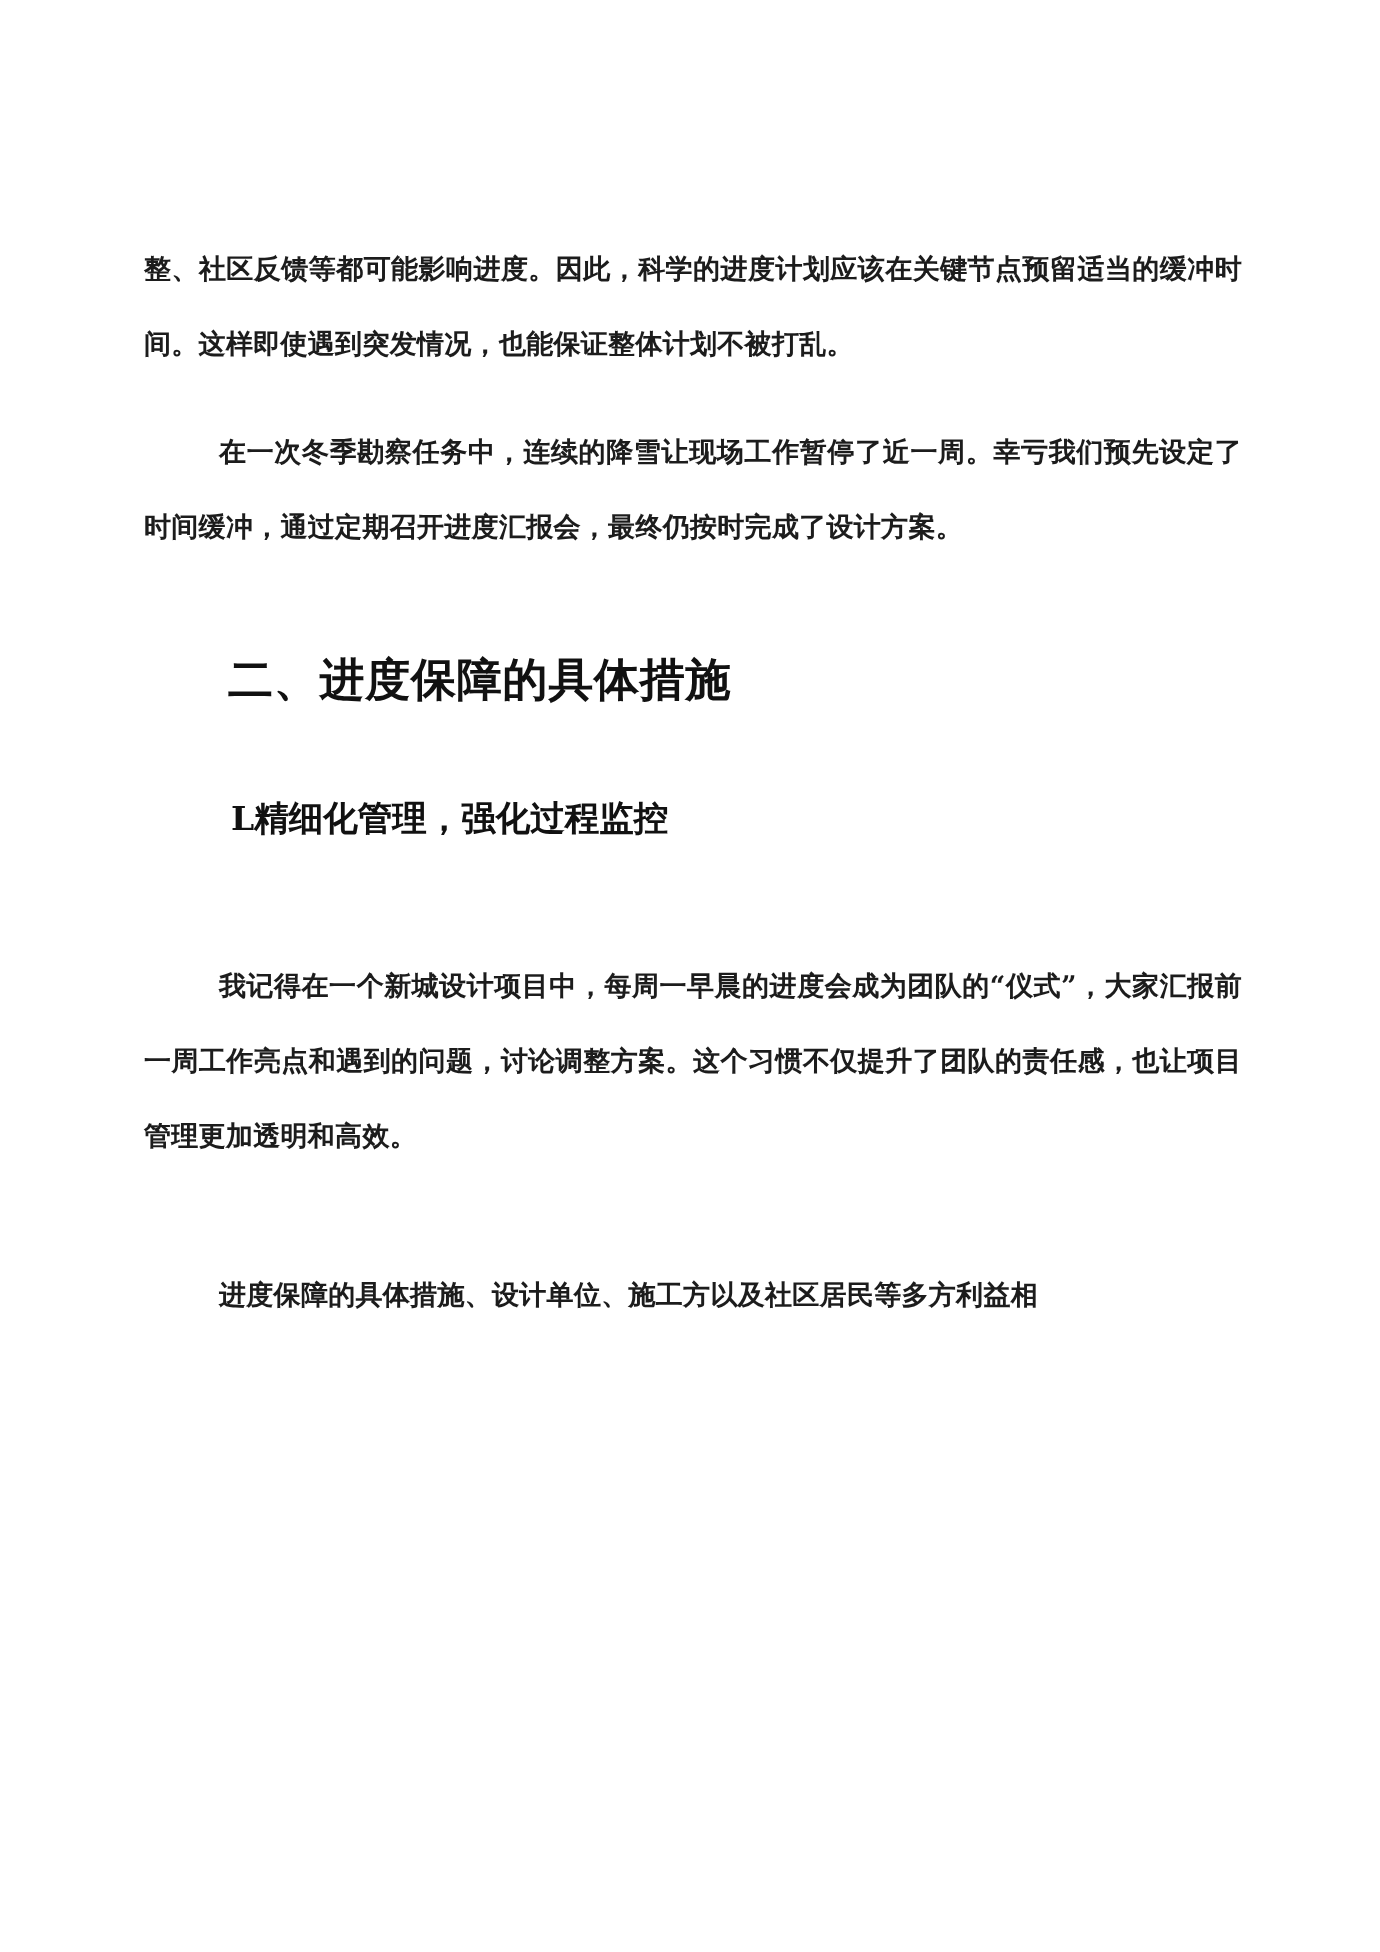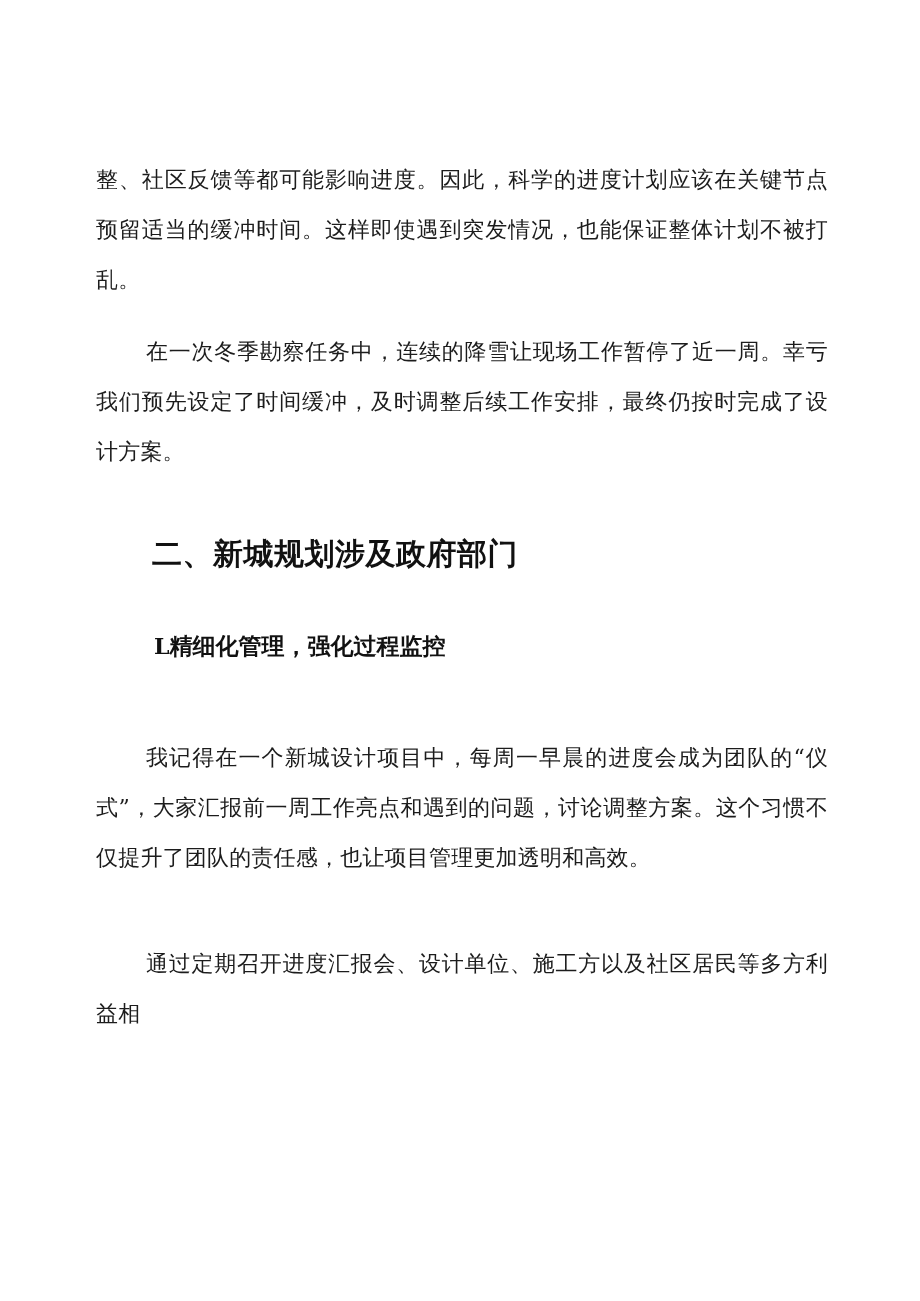--- a/index.html
+++ b/index.html
@@ -27,29 +27,29 @@
     padding: 155px 92px 0 96px;
   }
 
   .doc-body {
     width: 732px;
   }
 
   
   .para {
     font-family: "DejaVu Serif", "Liberation Serif", serif;
-    font-size: 22px;
+    font-size: 18px;
     line-height: 50px;
     color: #1c1c1c;
     text-align: justify;
     text-justify: inter-character;
     text-indent: 50px;
     margin: 0 0 0 0;
     letter-spacing: 0.2px;
-    font-weight: 400;
+    font-weight: 700;
   }
   .para.no-indent {
     text-indent: 0;
   }
 
   
   .h-main {
     font-family: "DejaVu Sans", "Liberation Sans", sans-serif;
     font-size: 30px;
     font-weight: 700;
@@ -93,40 +93,40 @@
 </head>
 <body>
 
 <div class="page">
   <div class="doc-body">
 
     <p class="para no-indent">整、社区反馈等都可能影响进度。因此，科学的进度计划应该在关键节点预留适当的缓冲时间。这样即使遇到突发情况，也能保证整体计划不被打乱。</p>
 
     <div class="sp-22"></div>
 
-    <p class="para">在一次冬季勘察任务中，连续的降雪让现场工作暂停了近一周。幸亏我们预先设定了时间缓冲，及时调整后续工作安排，最终仍按时完成了设计方案。</p>
+    <p class="para">在一次冬季勘察任务中，连续的降雪让现场工作暂停了近一周。幸亏我们预先设定了时间缓冲，通过定期召开进度汇报会，最终仍按时完成了设计方案。</p>
 
     <div class="sp-54"></div>
 
-    <h2 class="h-main">二、新城规划涉及政府部门</h2>
+    <h2 class="h-main">二、进度保障的具体措施</h2>
 
     <div class="sp-38"></div>
 
     <h3 class="h-sub">
       <span class="marker">L</span><span>精细化管理，强化过程监控</span>
     </h3>
 
     <div class="sp-34"></div>
 
 
     <div class="sp-22"></div>
 
     <p class="para">我记得在一个新城设计项目中，每周一早晨的进度会成为团队的“仪式”，大家汇报前一周工作亮点和遇到的问题，讨论调整方案。这个习惯不仅提升了团队的责任感，也让项目管理更加透明和高效。</p>
 
     <div class="sp-30"></div>
 
 
     <div class="sp-26"></div>
 
-    <p class="para">通过定期召开进度汇报会、设计单位、施工方以及社区居民等多方利益相</p>
+    <p class="para">进度保障的具体措施、设计单位、施工方以及社区居民等多方利益相</p>
 
   </div>
 </div>
 
 </body></html>

